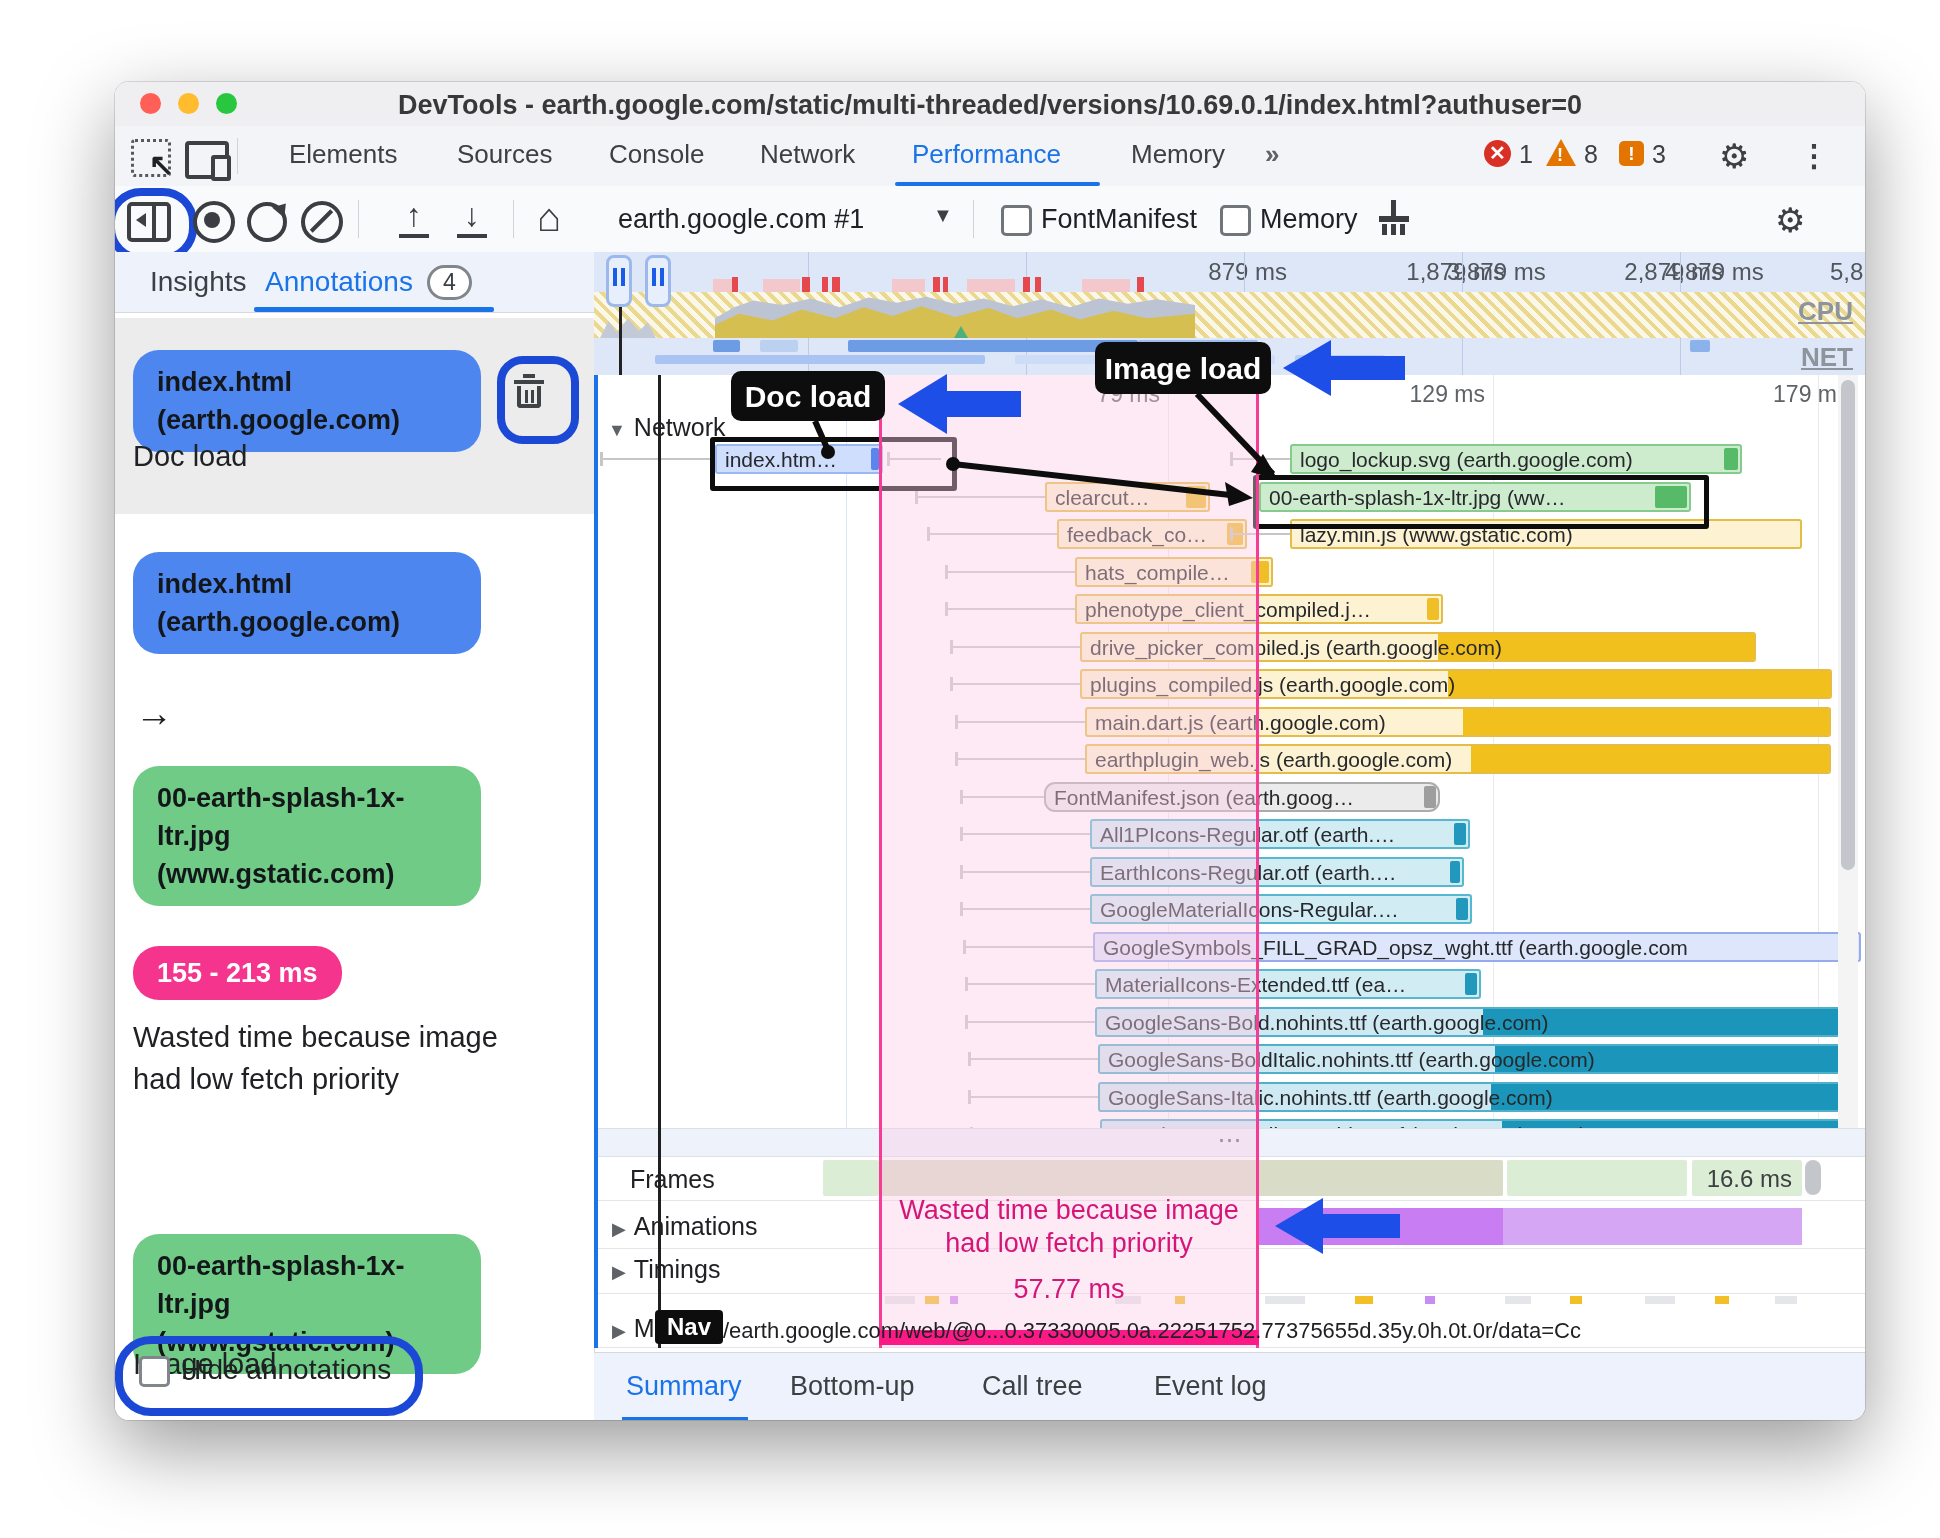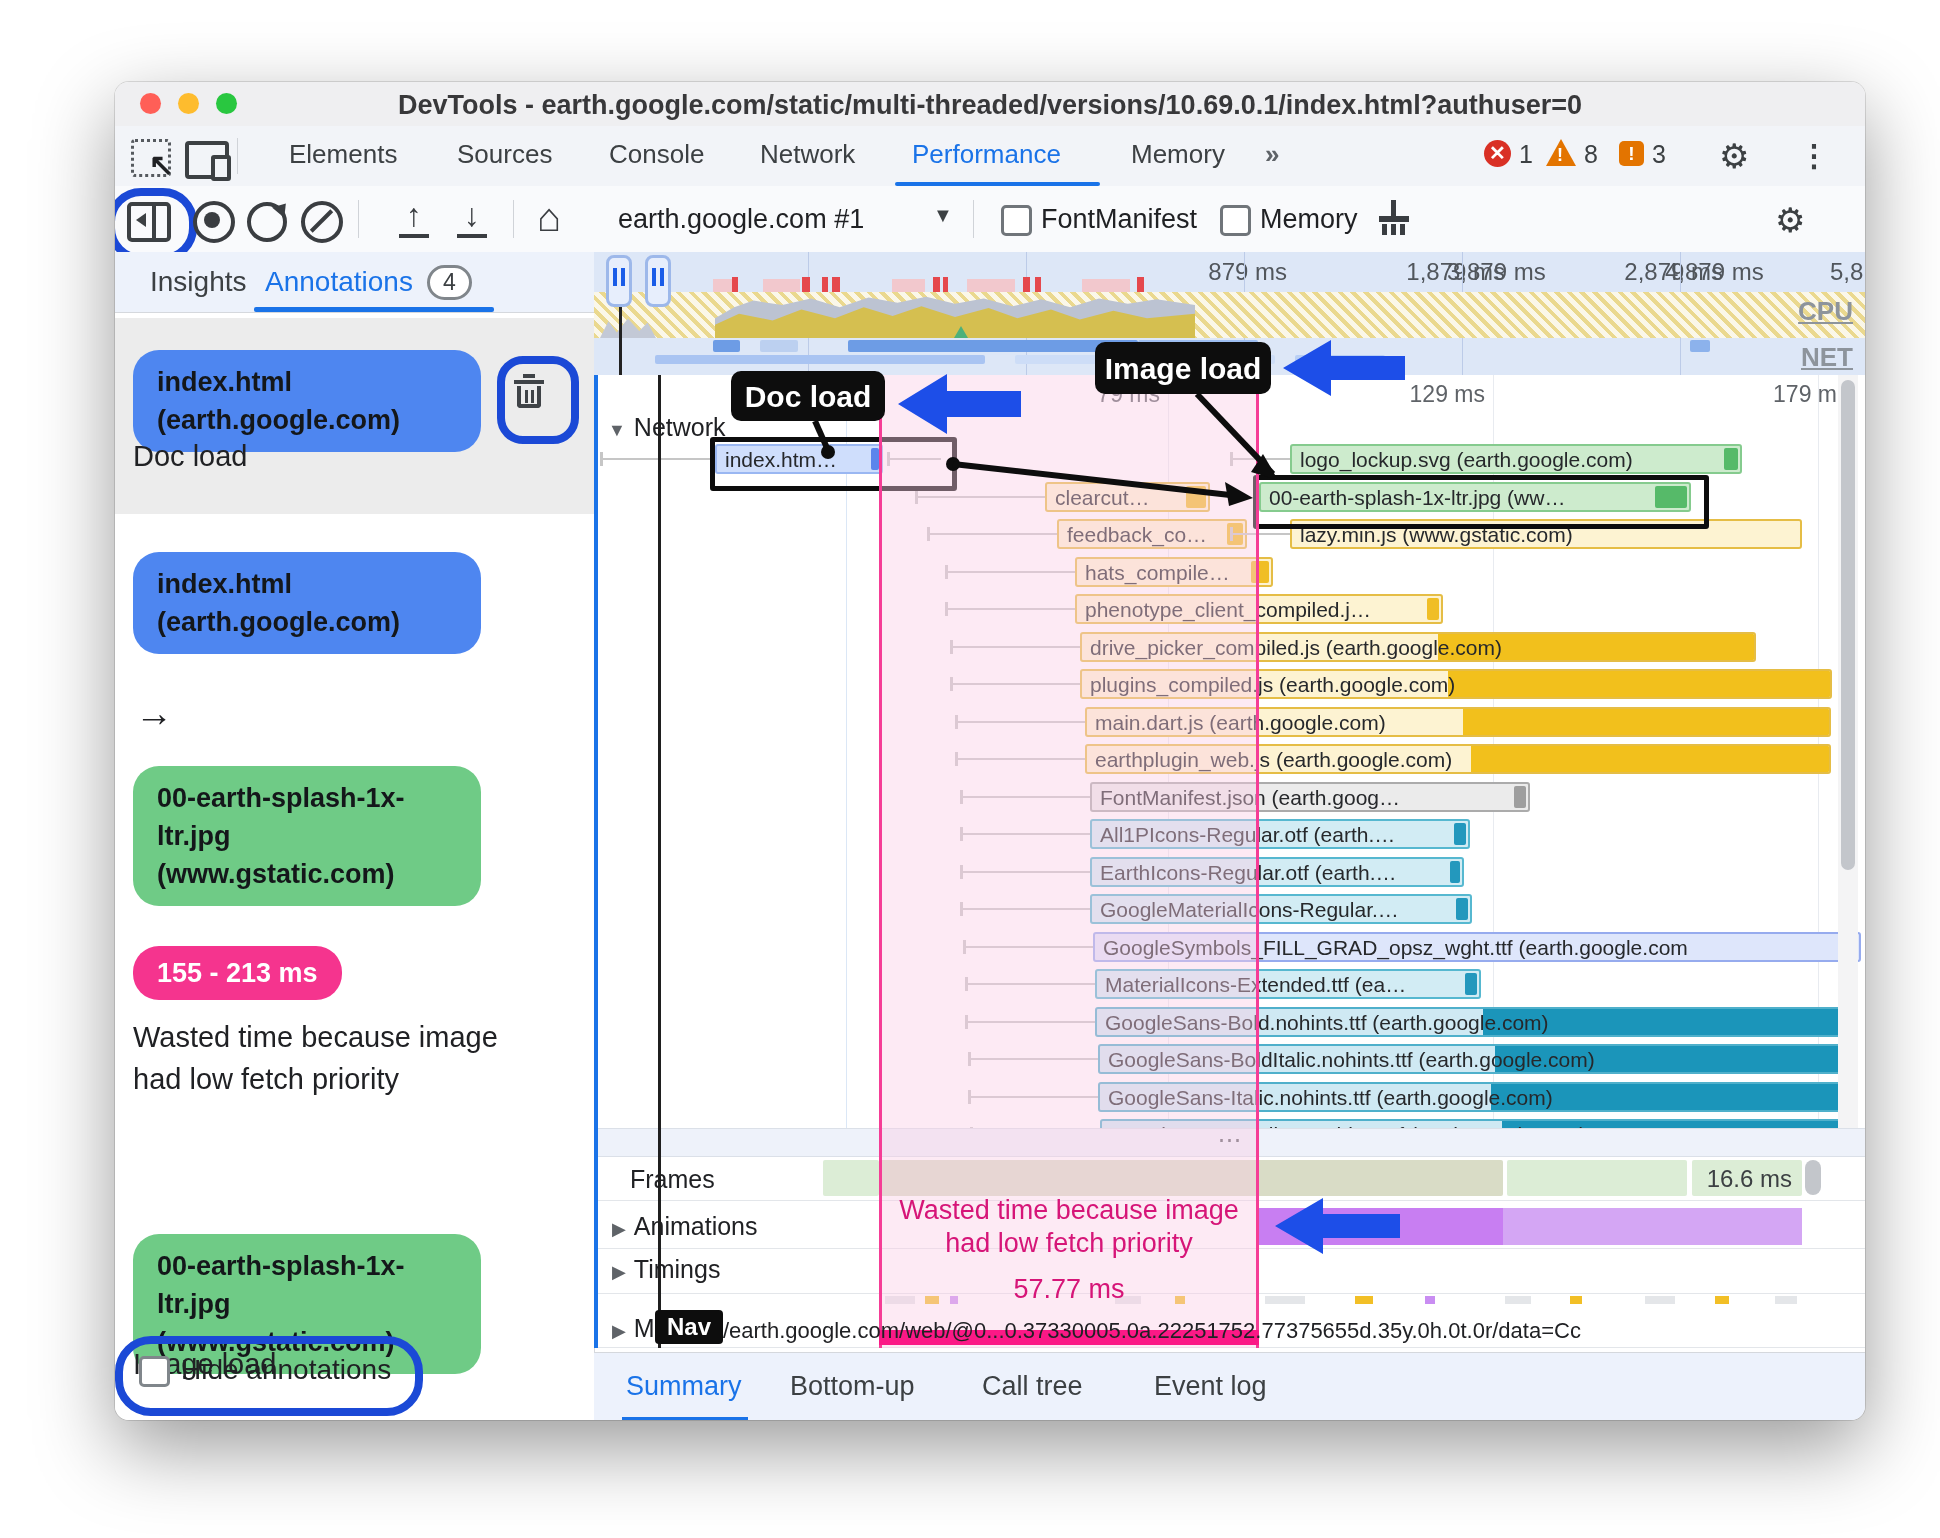--- a/index.html
+++ b/index.html
@@ -349,21 +349,21 @@
         <div class="bar yellow" style="left: 970px; top: 331.5px; width: 746px;">
           <div class="dark" style="left: 376px; width: 370px;"></div>
           <div class="blabel">main.dart.js (earth.google.com)</div>
         </div>
         <div class="whisker" style="left: 840px; top: 383px; width: 130px;"></div>
         <div class="bar yellow" style="left: 970px; top: 369px; width: 746px;">
           <div class="dark" style="left: 384px; width: 362px;"></div>
           <div class="blabel">earthplugin_web.js (earth.google.com)</div>
         </div>
         <div class="whisker" style="left: 845px; top: 420.5px; width: 130px;"></div>
-        <div class="bar gray" style="left: 975px; top: 406.5px; width: 440px;">
+        <div class="bar gray" style="left: 929px; top: 406.5px; width: 396px; border-radius: 11px;">
           <div class="cap" style="width: 12px;"></div>
           <div class="blabel">FontManifest.json (earth.goog…</div>
         </div>
         <div class="whisker" style="left: 845px; top: 458px; width: 130px;"></div>
         <div class="bar cyan" style="left: 975px; top: 444px; width: 380px;">
           <div class="cap" style="width: 12px;"></div>
           <div class="blabel">All1PIcons-Regular.otf (earth.…</div>
         </div>
         <div class="whisker" style="left: 845px; top: 495.5px; width: 130px;"></div>
         <div class="bar cyan" style="left: 975px; top: 481.5px; width: 374px;">

